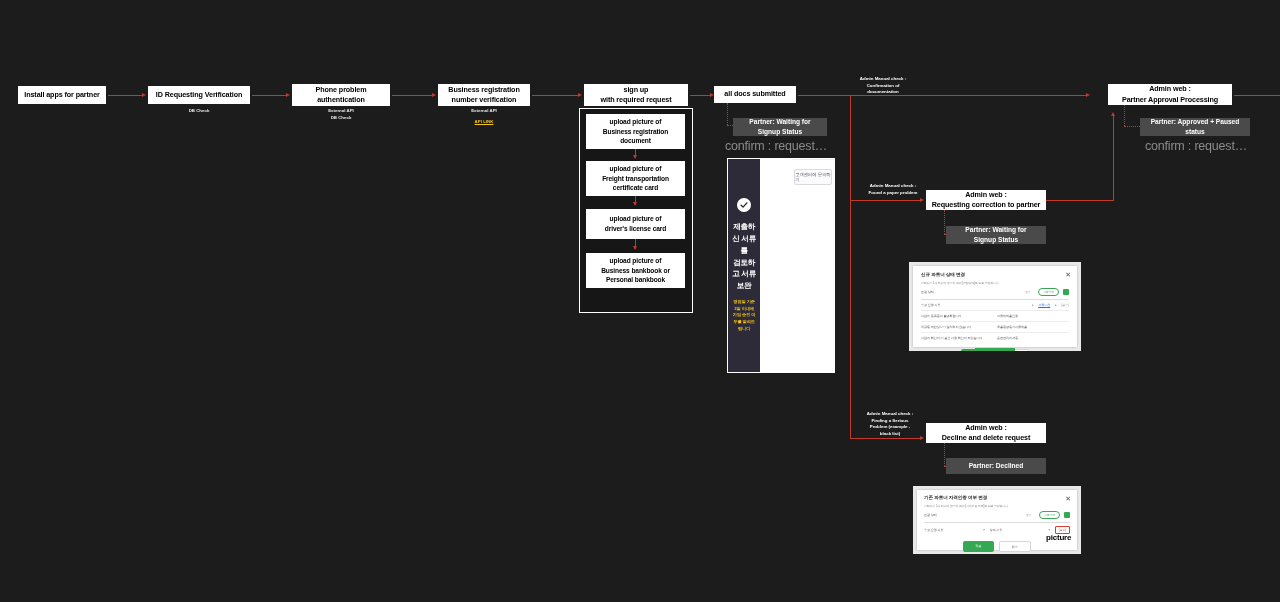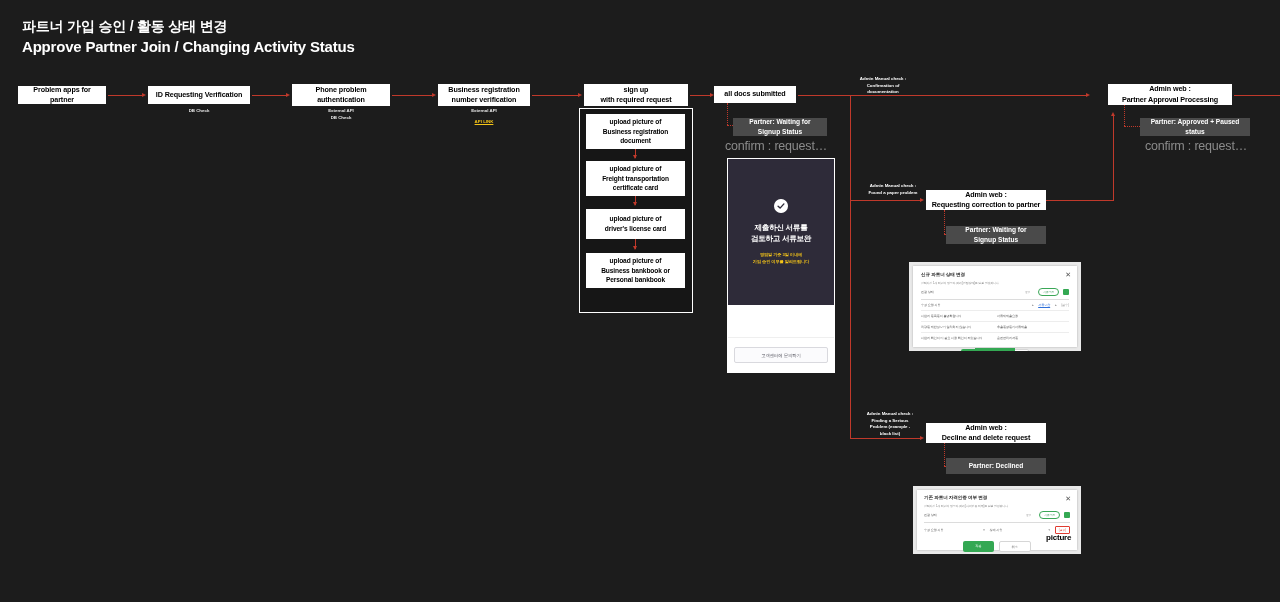--- a/index.html
+++ b/index.html
@@ -137,21 +137,21 @@
     background: #161616;
     box-sizing: border-box;
   }
 
   
   .phone {
     position: absolute;
     background: #ffffff;
     box-sizing: border-box;
     display: flex;
-    flex-direction: column;
+    flex-direction: row;
     overflow: hidden;
     border: 1px solid #ffffff;
     gap: 32px;
   }
   .phone-body {
     background: #2e2b39;
     flex: 1;
     display: flex;
     flex-direction: column;
     align-items: center;
@@ -298,27 +298,23 @@
     font-weight: bold;
     color: #000000;
     letter-spacing: -0.2px;
   }
 </style>
 </head>
 <body>
 
 <div id="canvas">
 
-  <div class="title-block">
-    <div class="title-ko">파트너 가입 승인 / 활동 상태 변경</div>
-    <div class="title-en">Approve Partner Join / Changing Activity Status</div>
-  </div>
 
   <div class="node" style="left:18px; top:86px; width:88px; height:18px;">
-    <span>Problem apps for partner</span>
+    <span>Install apps for partner</span>
   </div>
 
   <div class="h-line" style="left:108px; top:95px; width:36px;"></div>
   <div class="arrow-r" style="left:142px; top:92.5px;"></div>
 
   <div class="node" style="left:148px; top:86px; width:102px; height:18px;">
     <span>ID Requesting Verification</span>
   </div>
   <div class="caption" style="left:148px; top:108px; width:102px; white-space:pre-line;"><span>DB Check</span></div>
 

